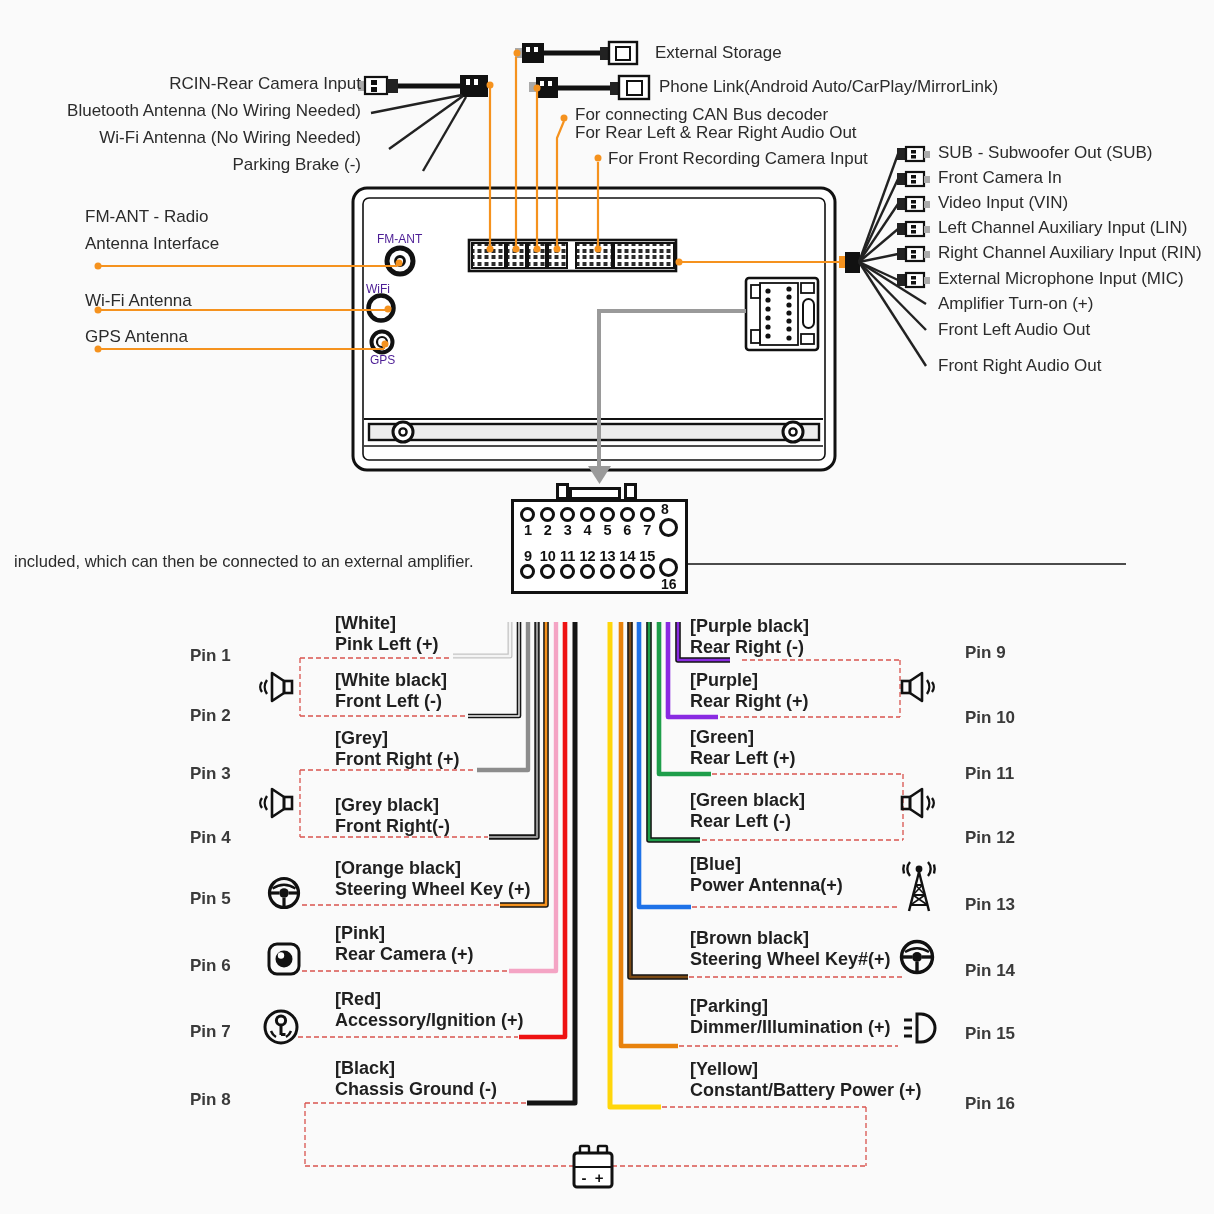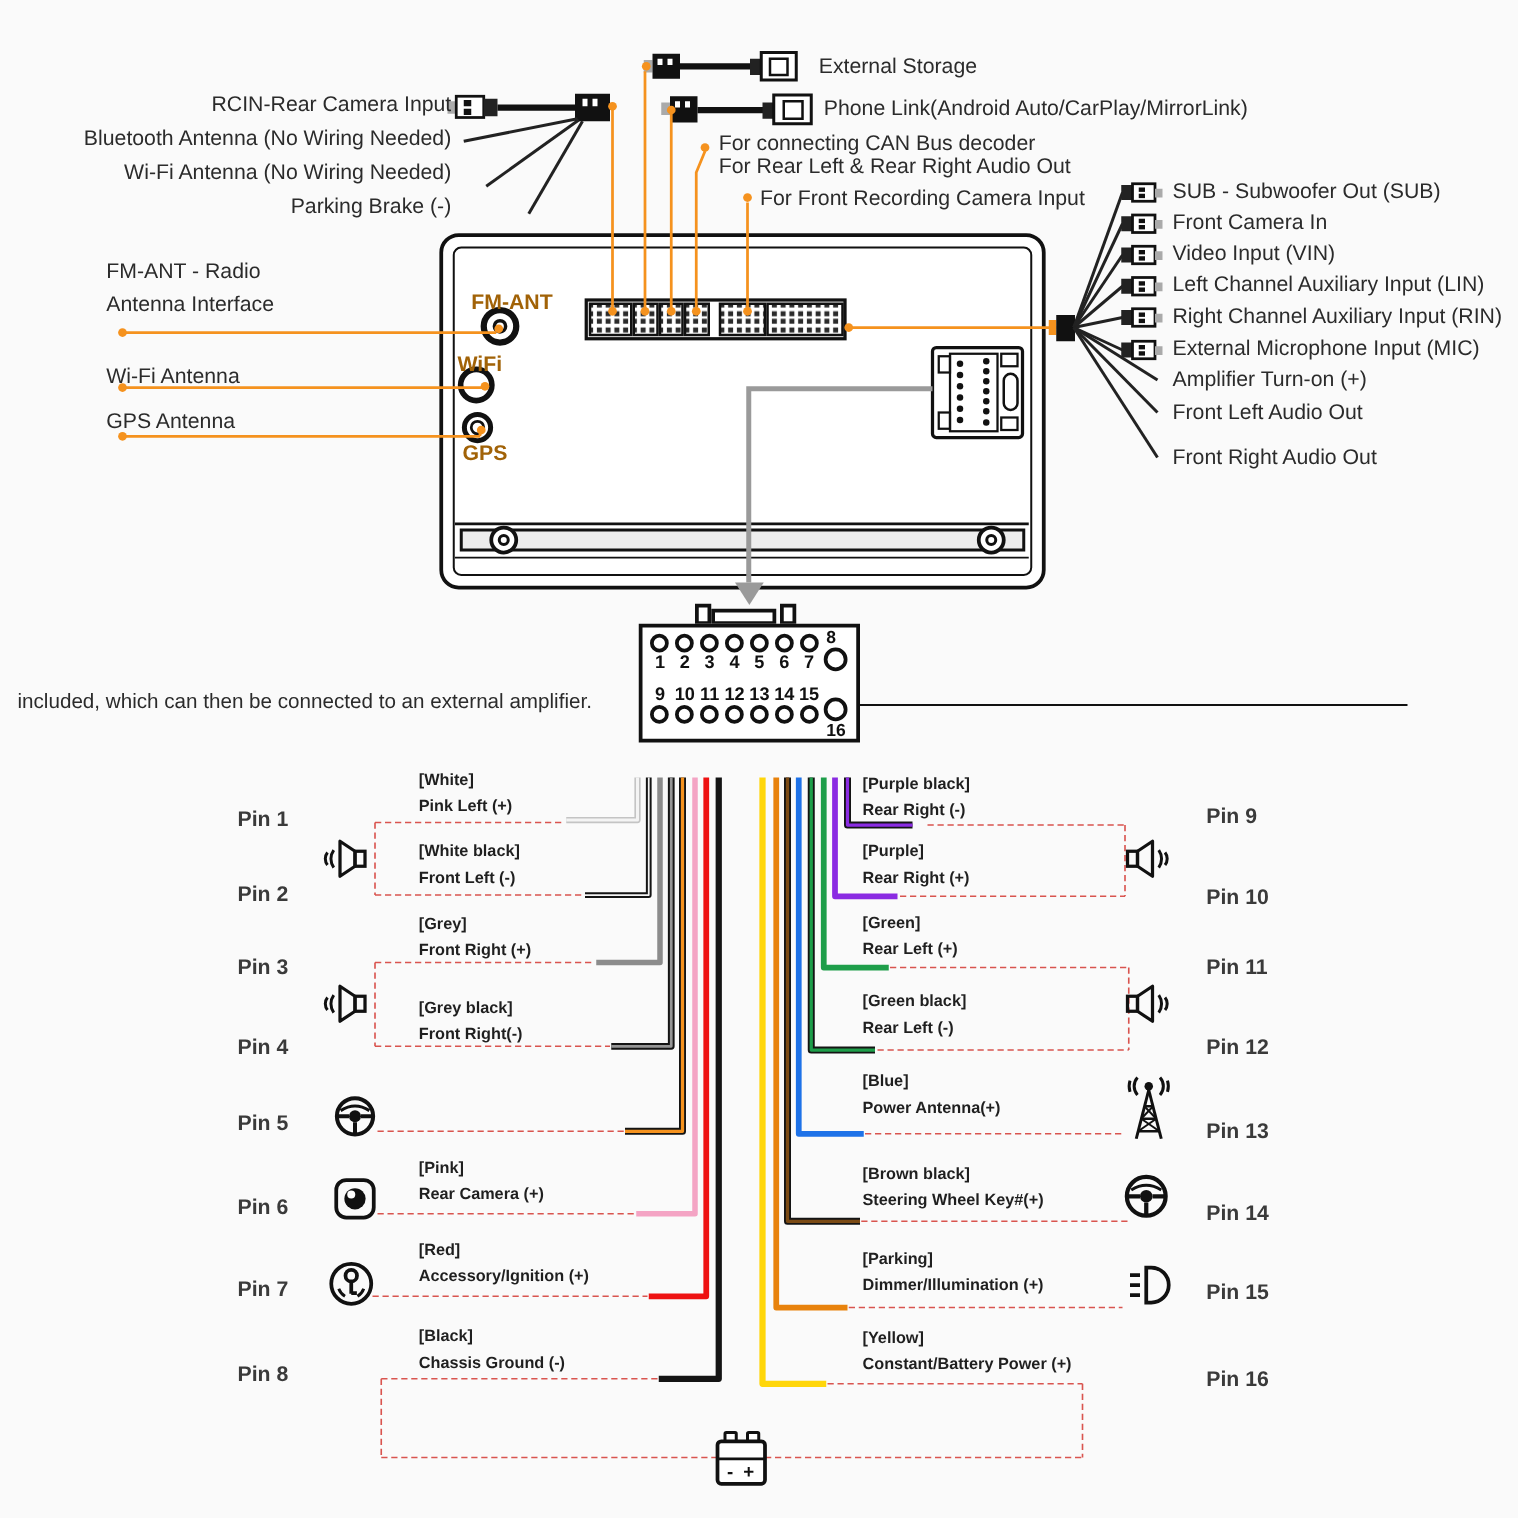--- a/index.html
+++ b/index.html
@@ -5,23 +5,23 @@
   * { box-sizing: border-box; margin: 0; padding: 0; }
   html,body { background:#fafafa; }
   #stage {
     position: relative; width: 1214px; height: 1214px;
     background:#fafafa; font-family:"Liberation Sans", sans-serif;
     color:#2b2b2b; overflow:hidden;
   }
   svg.art { position:absolute; left:0; top:0; }
   .lbl { position:absolute; white-space:nowrap; font-size:17px; line-height:19px; color:#2b2b2b; }
   .lbl.ra { text-align:right; }
-  .portlbl { position:absolute; font-size:17px; font-weight:700; color:#a16207; white-space:nowrap; }
+  .portlbl { position:absolute; font-size:12px; font-weight:400; color:#4c1d95; white-space:nowrap; }
   .pinno { position:absolute; font-size:17px; font-weight:700; color:#3a3a3a; white-space:nowrap; }
-  .pinlbl { position:absolute; font-size:13px; line-height:21px; font-weight:700; color:#1f1f1f; white-space:nowrap; }
+  .pinlbl { position:absolute; font-size:18px; line-height:21px; font-weight:700; color:#1f1f1f; white-space:nowrap; }
   .pinlbl span { display:block; }
   .note { position:absolute; font-size:16.5px; line-height:21px; color:#2b2b2b; white-space:nowrap; }
   .icon { position:absolute; }
   
   #conn16 { position:absolute; left:511px; top:499px; width:177px; height:95px;
             border:3.5px solid #111; background:#fff; z-index:5; }
   .tab { position:absolute; border:3px solid #111; background:#fff; z-index:4; }
   .c16row { position:absolute; display:flex; }
   .c16cell { width:19.9px; display:flex; flex-direction:column; align-items:center; }
   .c16circle { width:15px; height:15px; border:3px solid #111; border-radius:50%; background:#fff; }
@@ -426,20 +426,24 @@
       <span>Front Left (-)</span>
     </div>
 <div class="pinlbl" style="left:335px;top:728px">
       <span>[Grey]</span>
       <span>Front Right (+)</span>
     </div>
 <div class="pinlbl" style="left:335px;top:795px">
       <span>[Grey black]</span>
       <span>Front Right(-)</span>
     </div>
+<div class="pinlbl" style="left:335px;top:858px">
+      <span>[Orange black]</span>
+      <span>Steering Wheel Key (+)</span>
+    </div>
 <div class="pinlbl" style="left:335px;top:923px">
       <span>[Pink]</span>
       <span>Rear Camera (+)</span>
     </div>
 <div class="pinlbl" style="left:335px;top:989px">
       <span>[Red]</span>
       <span>Accessory/Ignition (+)</span>
     </div>
 <div class="pinlbl" style="left:335px;top:1058px">
       <span>[Black]</span>

